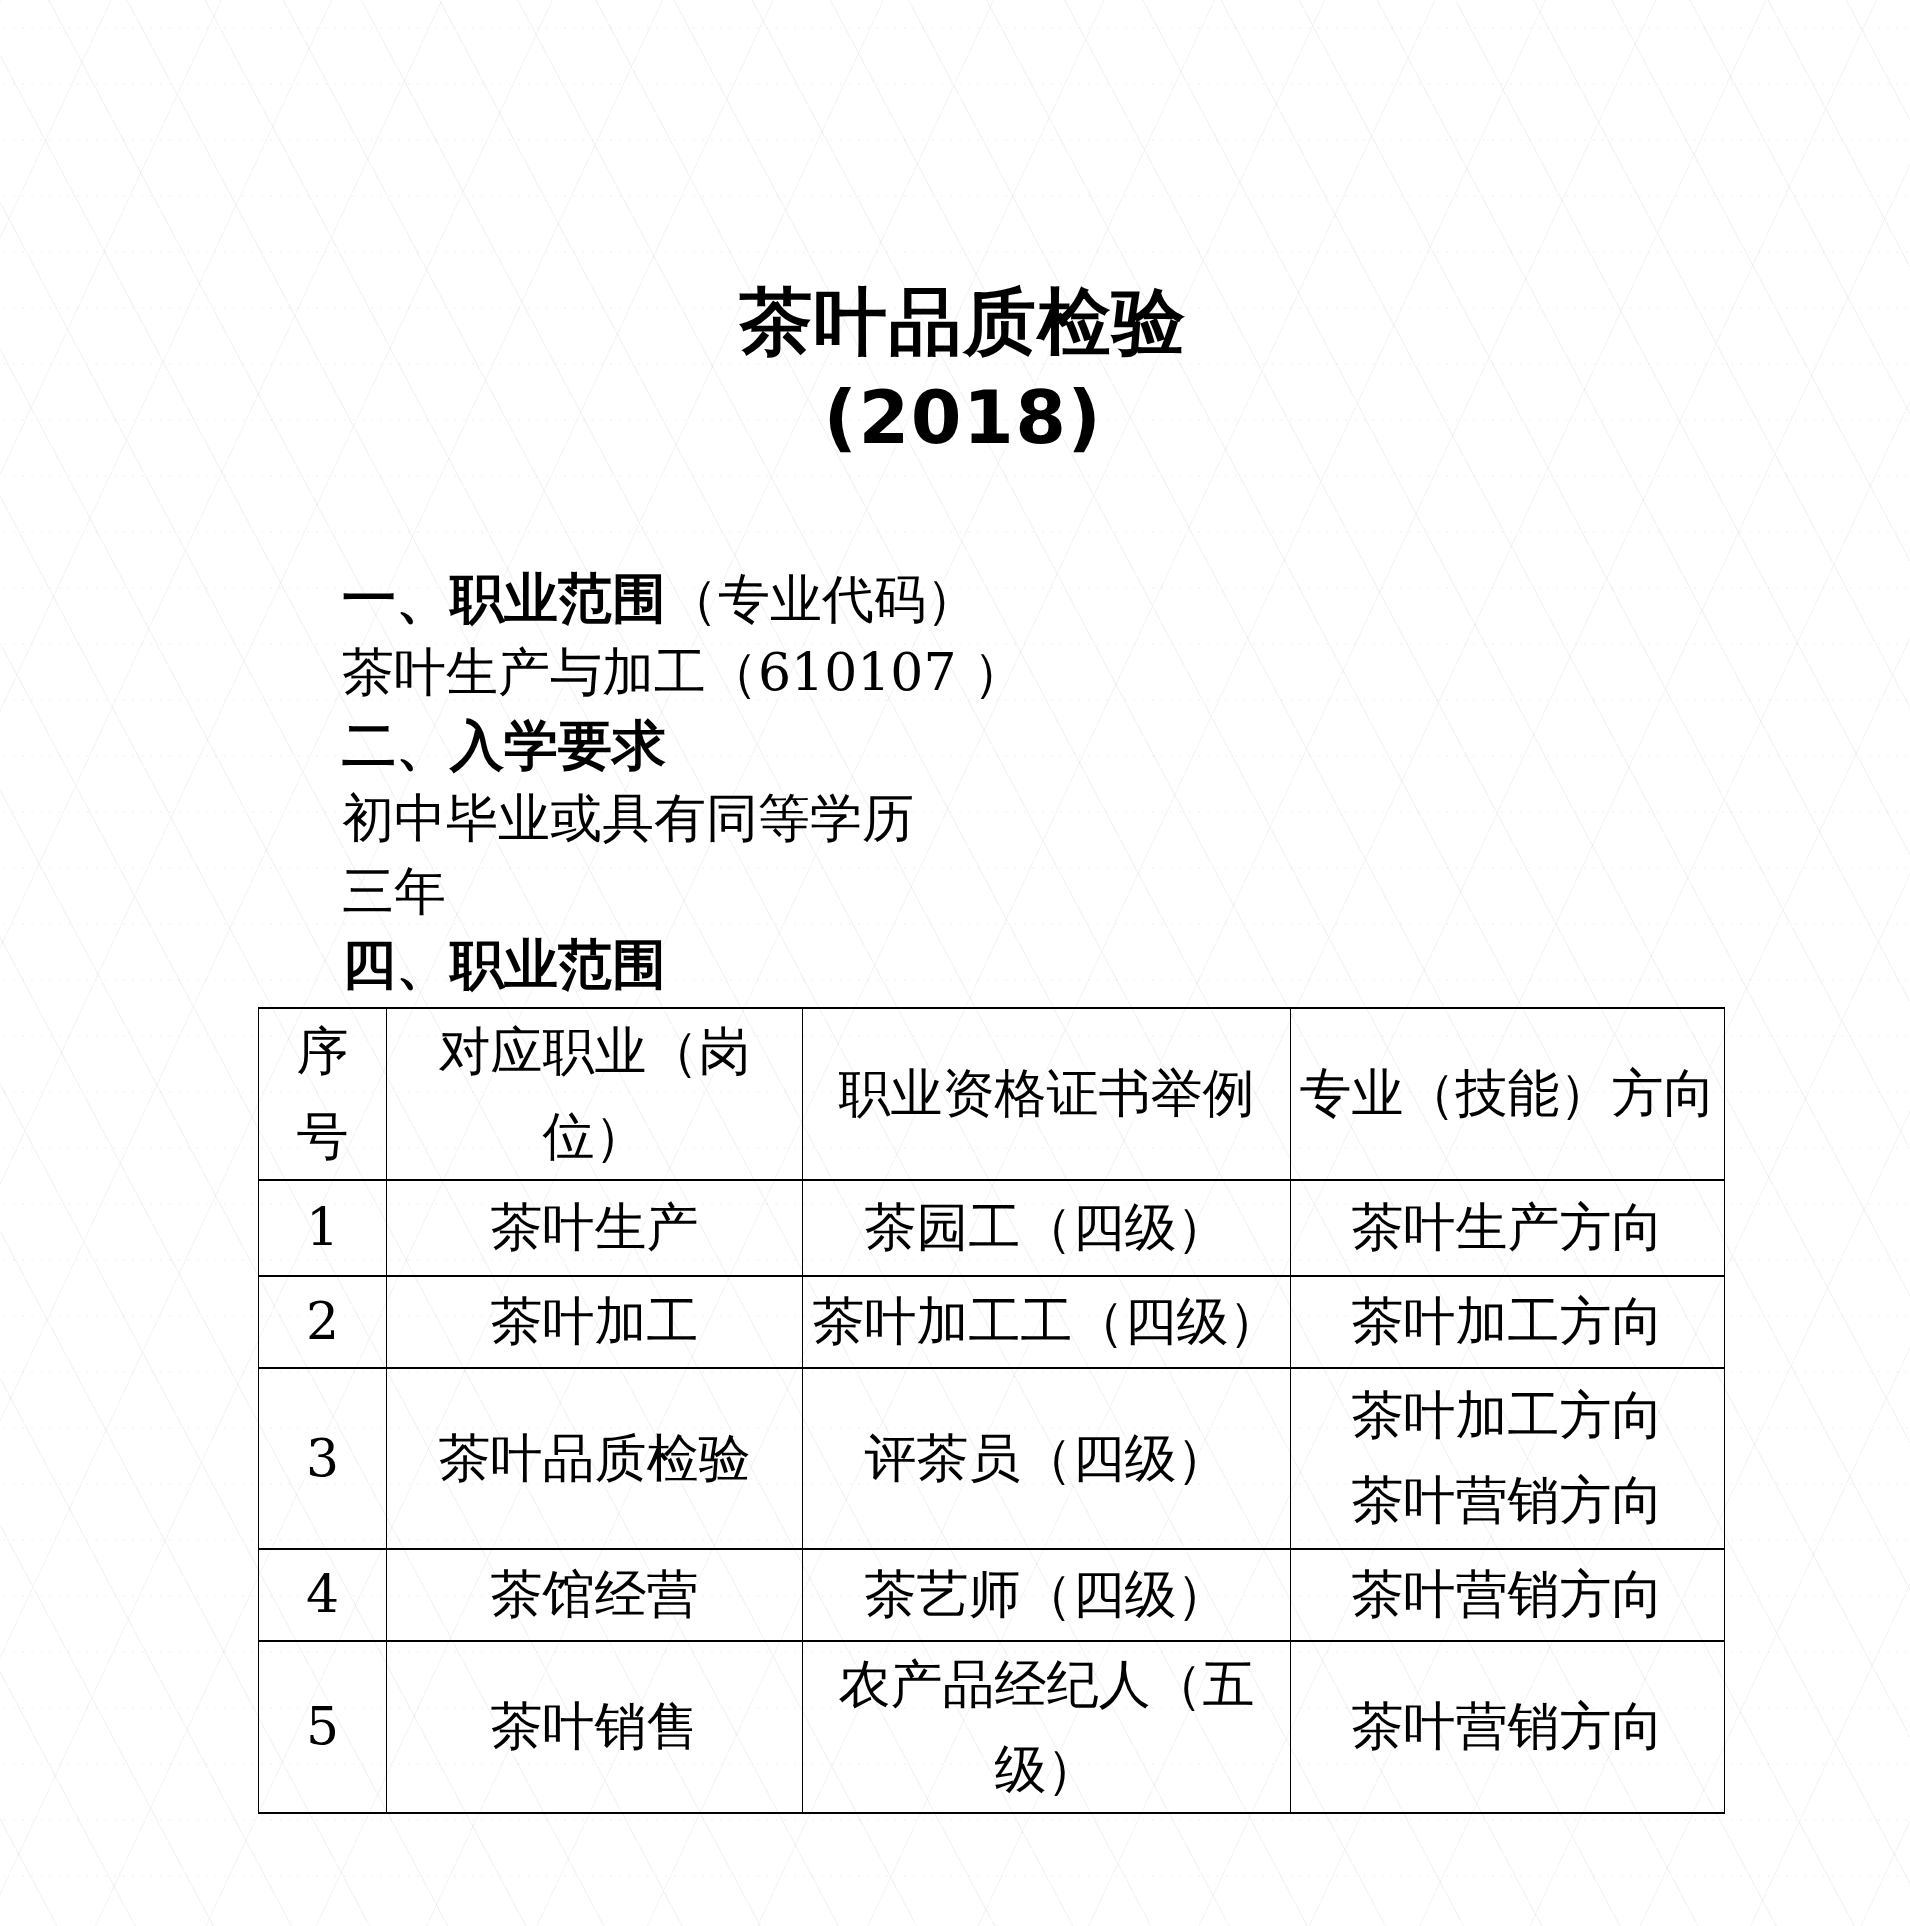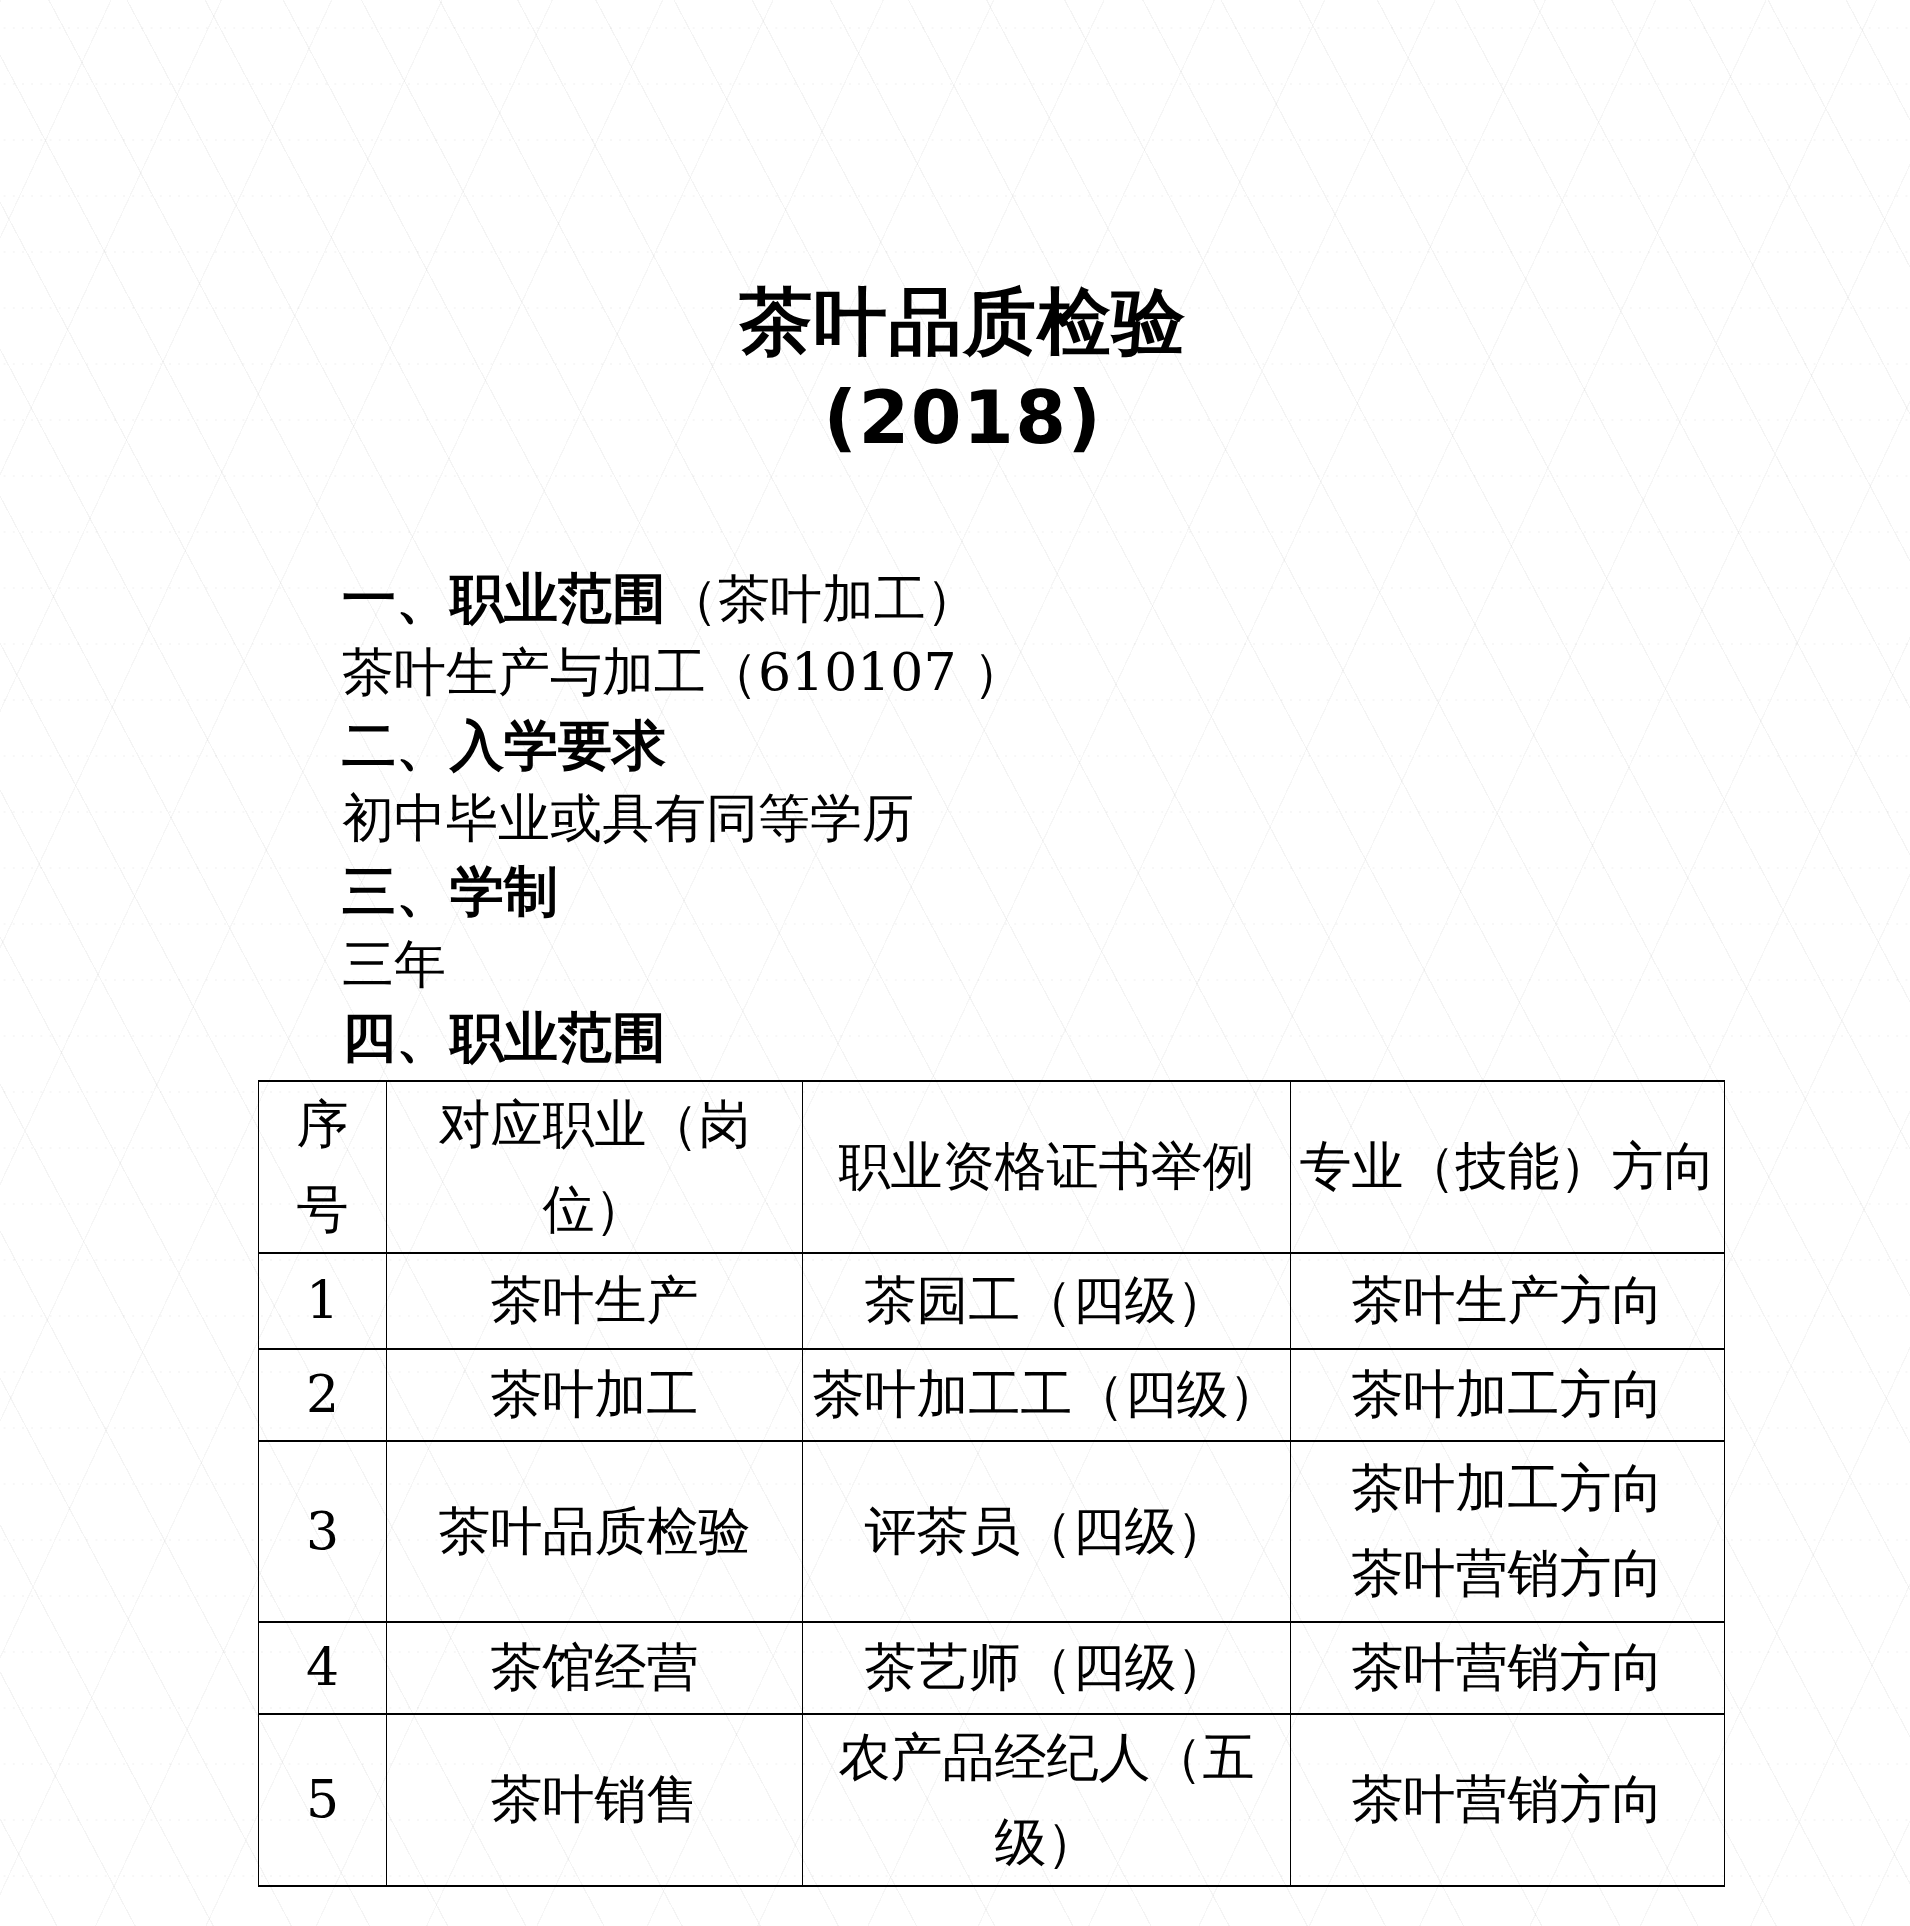--- a/index.html
+++ b/index.html
@@ -101,28 +101,27 @@
   <div class="wm-diag"></div>
 
   <div class="content">
 
     <div class="title-block">
       <div>茶叶品质检验</div>
       <div>(2018)</div>
     </div>
 
     <div class="h-line first-heading">
-      <span>一、职业范围</span><span class="paren">（茶叶加工）</span>
+      <span>一、职业范围</span><span class="paren">（专业代码）</span>
     </div>
     <div class="b-line">茶叶生产与加工（610107 ）</div>
 
     <div class="h-line">二、入学要求</div>
     <div class="b-line">初中毕业或具有同等学历</div>
 
-    <div class="h-line">三、学制</div>
     <div class="b-line">三年</div>
 
     <div class="h-line">四、职业范围</div>
 
     <table class="jobs">
       <colgroup>
         <col class="c1">
           <col class="c2">
           <col class="c3">
           <col class="c4">

